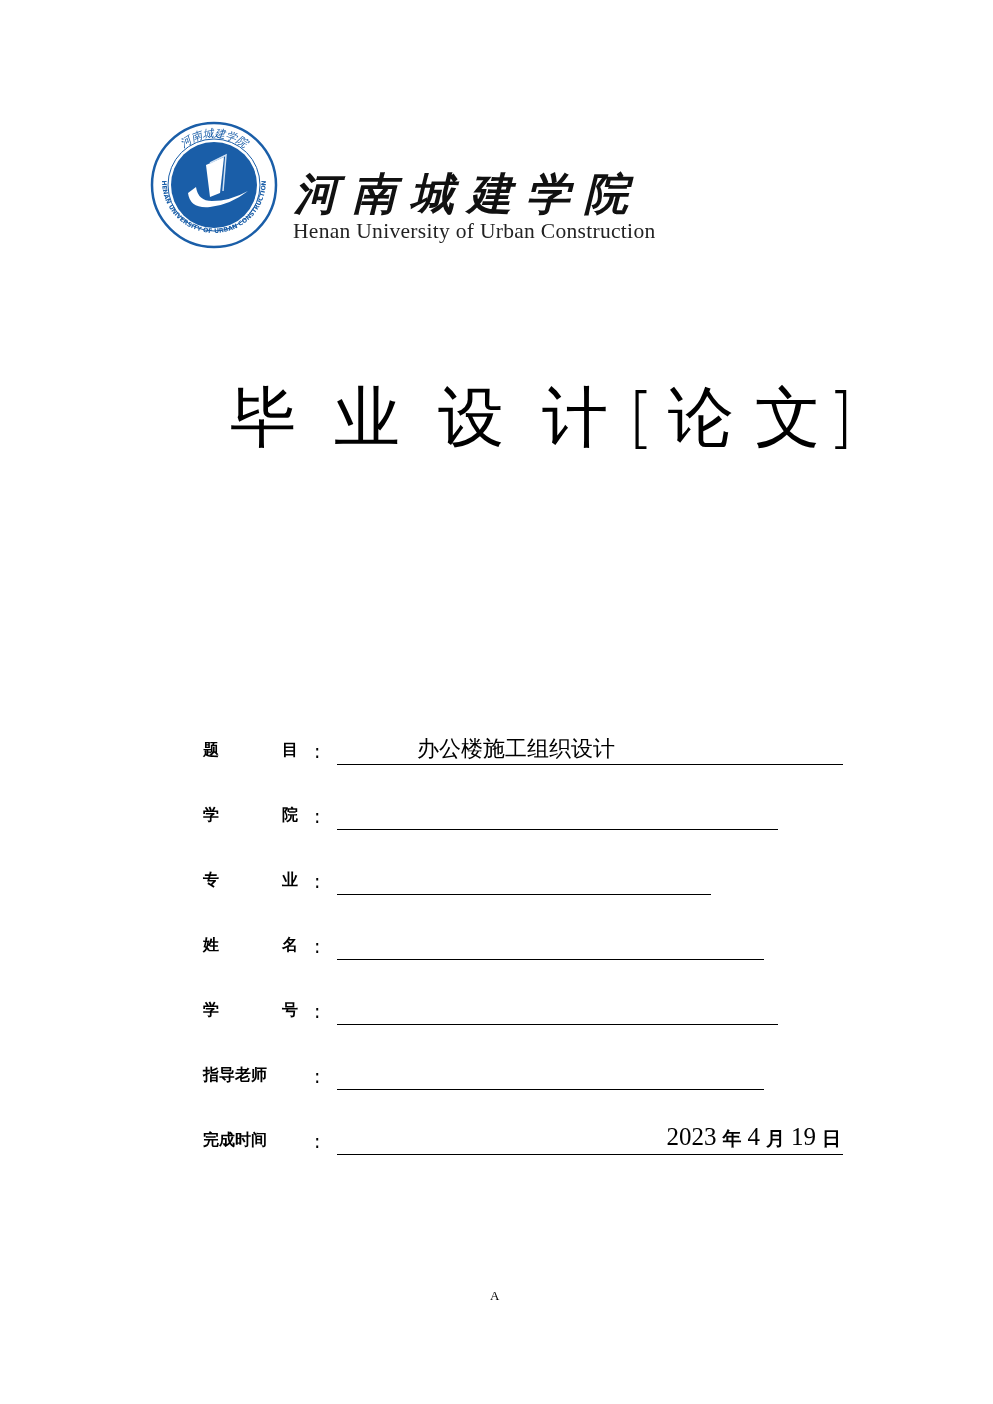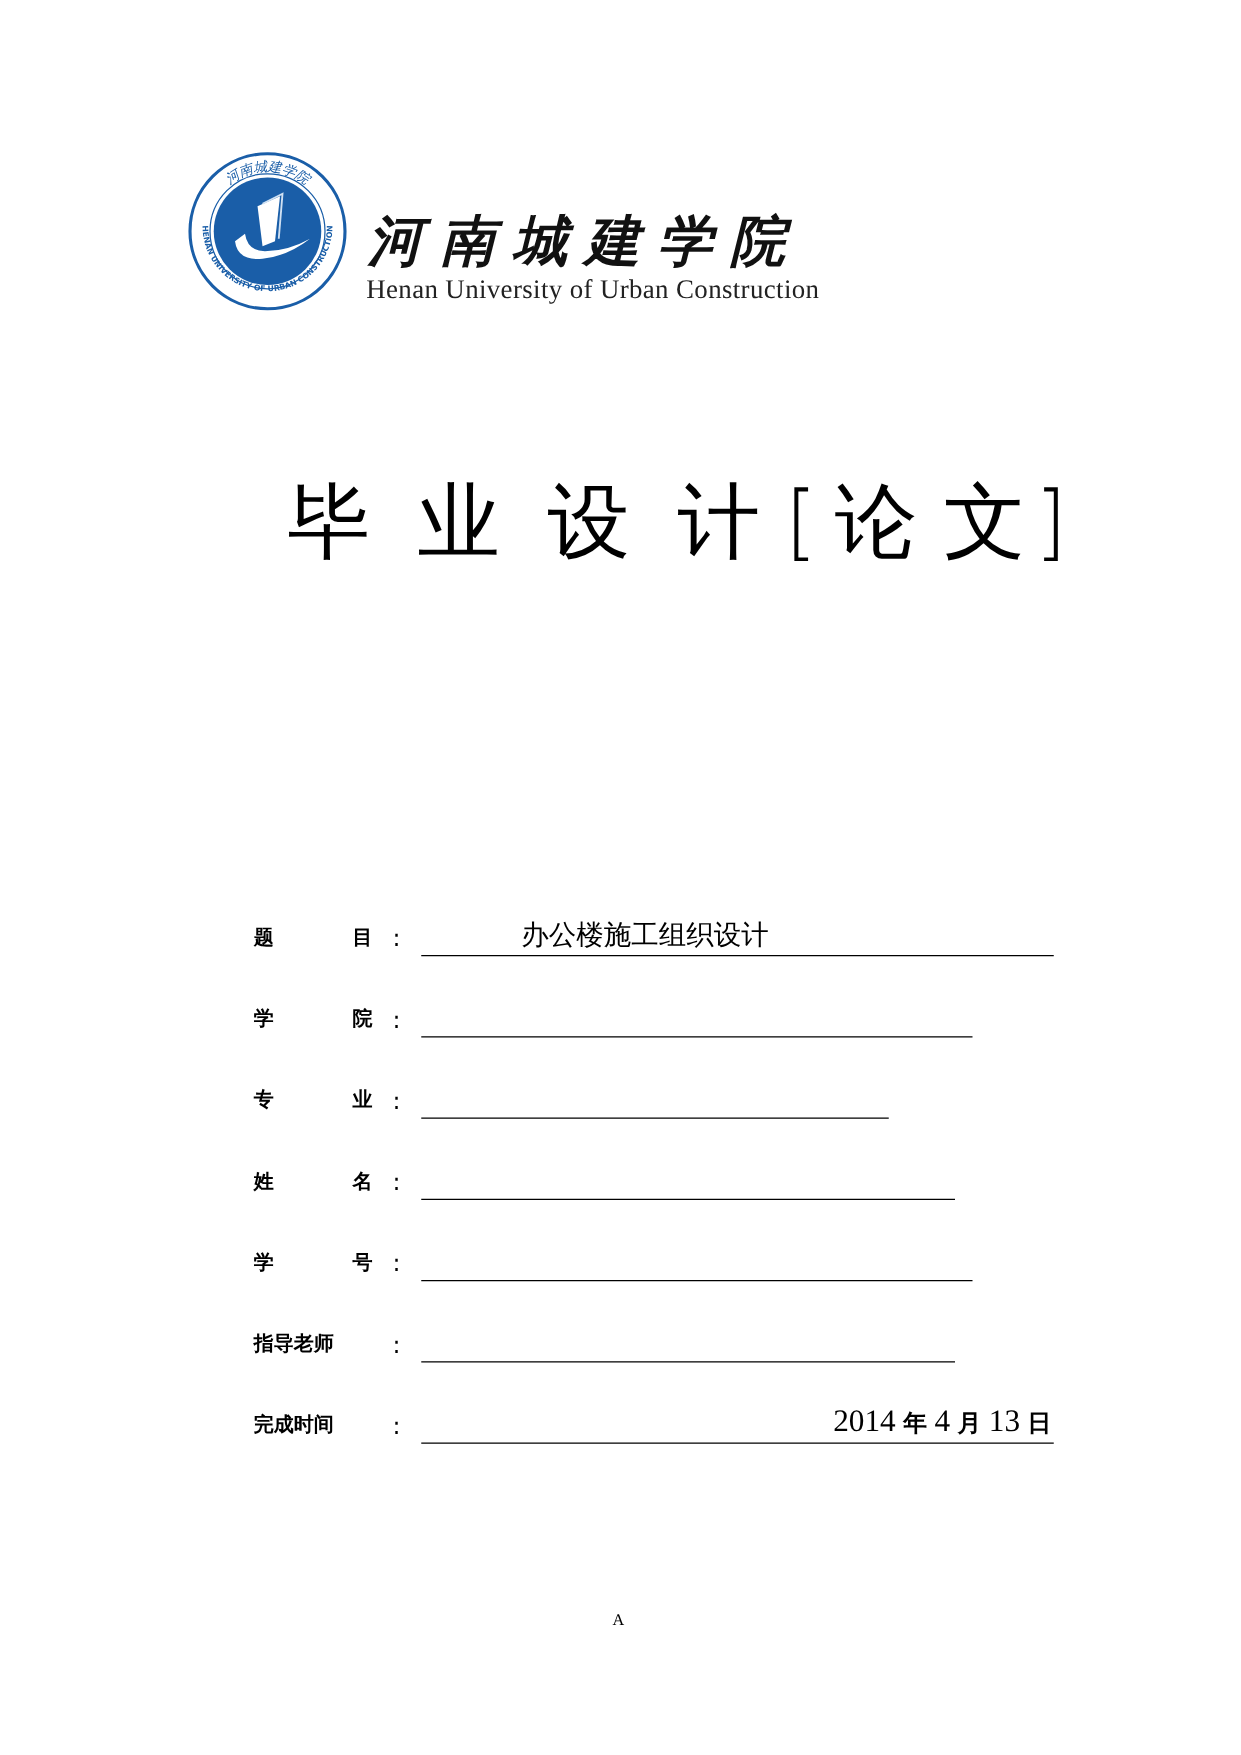--- a/index.html
+++ b/index.html
@@ -128,18 +128,18 @@
   <div class="field" style="width:427px">
     <span class="field-value" style="left:10px"></span>
   </div>
 </div>
 
 <div class="row" style="top:1125px">
   <div class="label">完成时间</div>
   <span class="colon">:</span>
   <div class="field" style="width:506px">
     <span class="date-value">
-      <span class="num">2014</span><span class="unit">年</span><span class="num">4</span><span class="unit">月</span><span class="num">13</span><span class="unit" style="margin-right:0">日</span>
+      <span class="num">2023</span><span class="unit">年</span><span class="num">4</span><span class="unit">月</span><span class="num">19</span><span class="unit" style="margin-right:0">日</span>
     </span>
   </div>
 </div>
 
 <div class="abs page-footer">A</div>
 
 </body></html>

